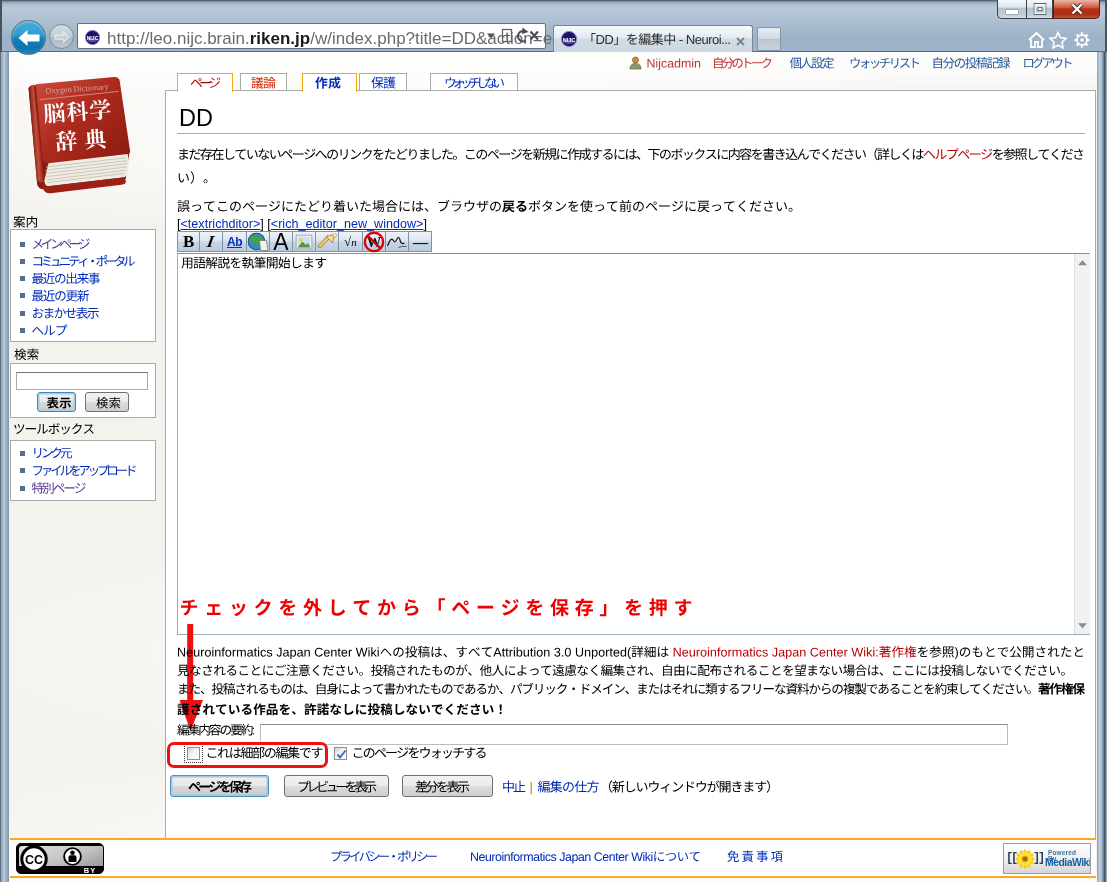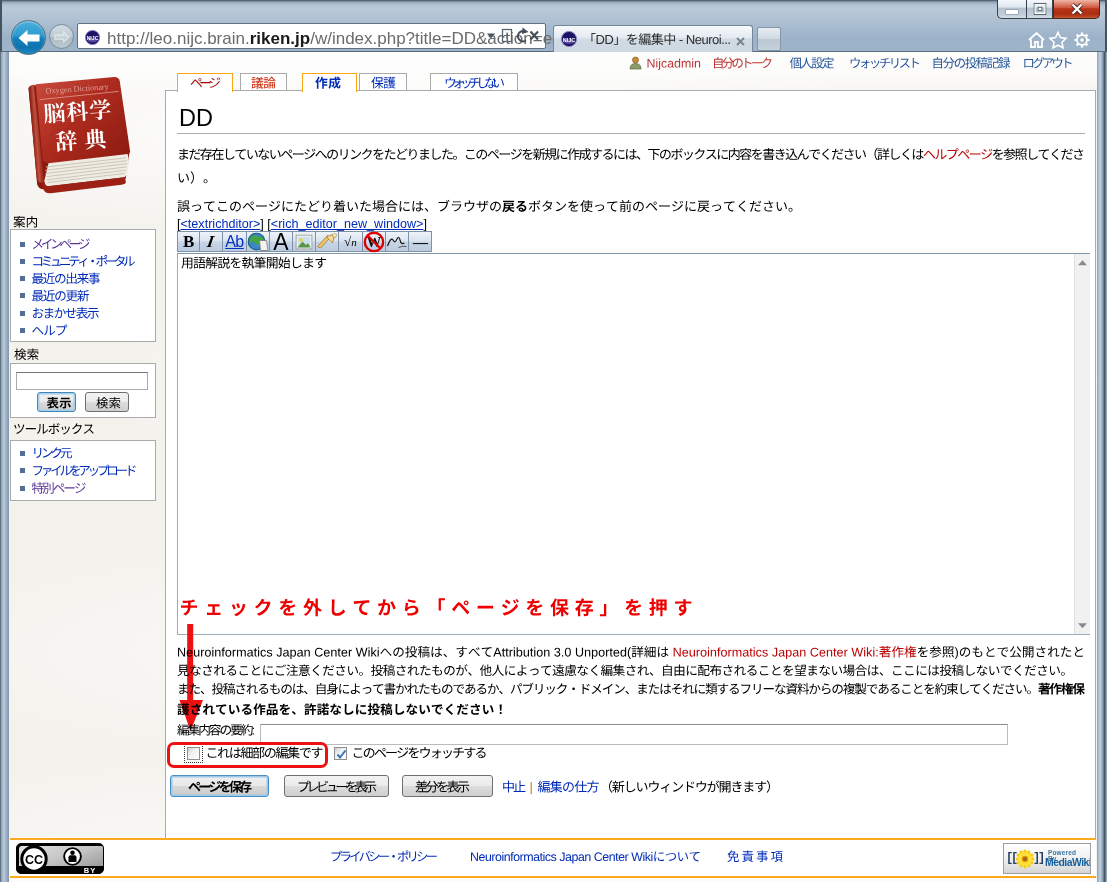--- a/index.html
+++ b/index.html
@@ -85,21 +85,21 @@
 <div class="abs" id="linkline"><span class="bk">[</span><u>&lt;textrichditor&gt;</u><span class="bk">] [</span><u>&lt;rich_editor_new_window&gt;</u><span class="bk">]</span></div>
 
 <div class="abs" id="tbar">
 <div class="tb">
       <span style="font-weight:bold;font-size:17px">B</span>
     </div>
 <div class="tb">
       <span style="font-style:italic;font-weight:bold;font-size:17px;transform:translate(-60%,-50%) skewX(-10deg)">I</span>
     </div>
 <div class="tb">
-      <span style="font-family:'Liberation Sans';font-size:16px;font-weight:normal;color:#0330c8;text-decoration:underline;letter-spacing:-.5px">Ab</span>
+      <span style="font-family:'Liberation Sans';font-size:12px;font-weight:bold;color:#0330c8;text-decoration:underline;letter-spacing:-.5px">Ab</span>
     </div>
 <div class="tb">
       <svg width="21" height="19" viewBox="0 0 21 19">
         <circle cx="9" cy="9" r="8.3" fill="#3d88c2"></circle>
         <path d="M2 5.5 Q5.5 1.5 9 3.5 Q12.5 5.5 16 3 L16 10 Q11 14 7.5 10.5 Q4.5 8 2 11 Z" fill="#44a544"></path>
         <circle cx="9" cy="9" r="8.3" fill="none" stroke="#1b5e8e" stroke-width="1.2"></circle>
         <path d="M12 8 L19 8 L20.5 18 L13 18 Z" fill="#f2f2ef" stroke="#777" stroke-width=".8"></path>
       </svg>
     </div>
 <div class="tb">

